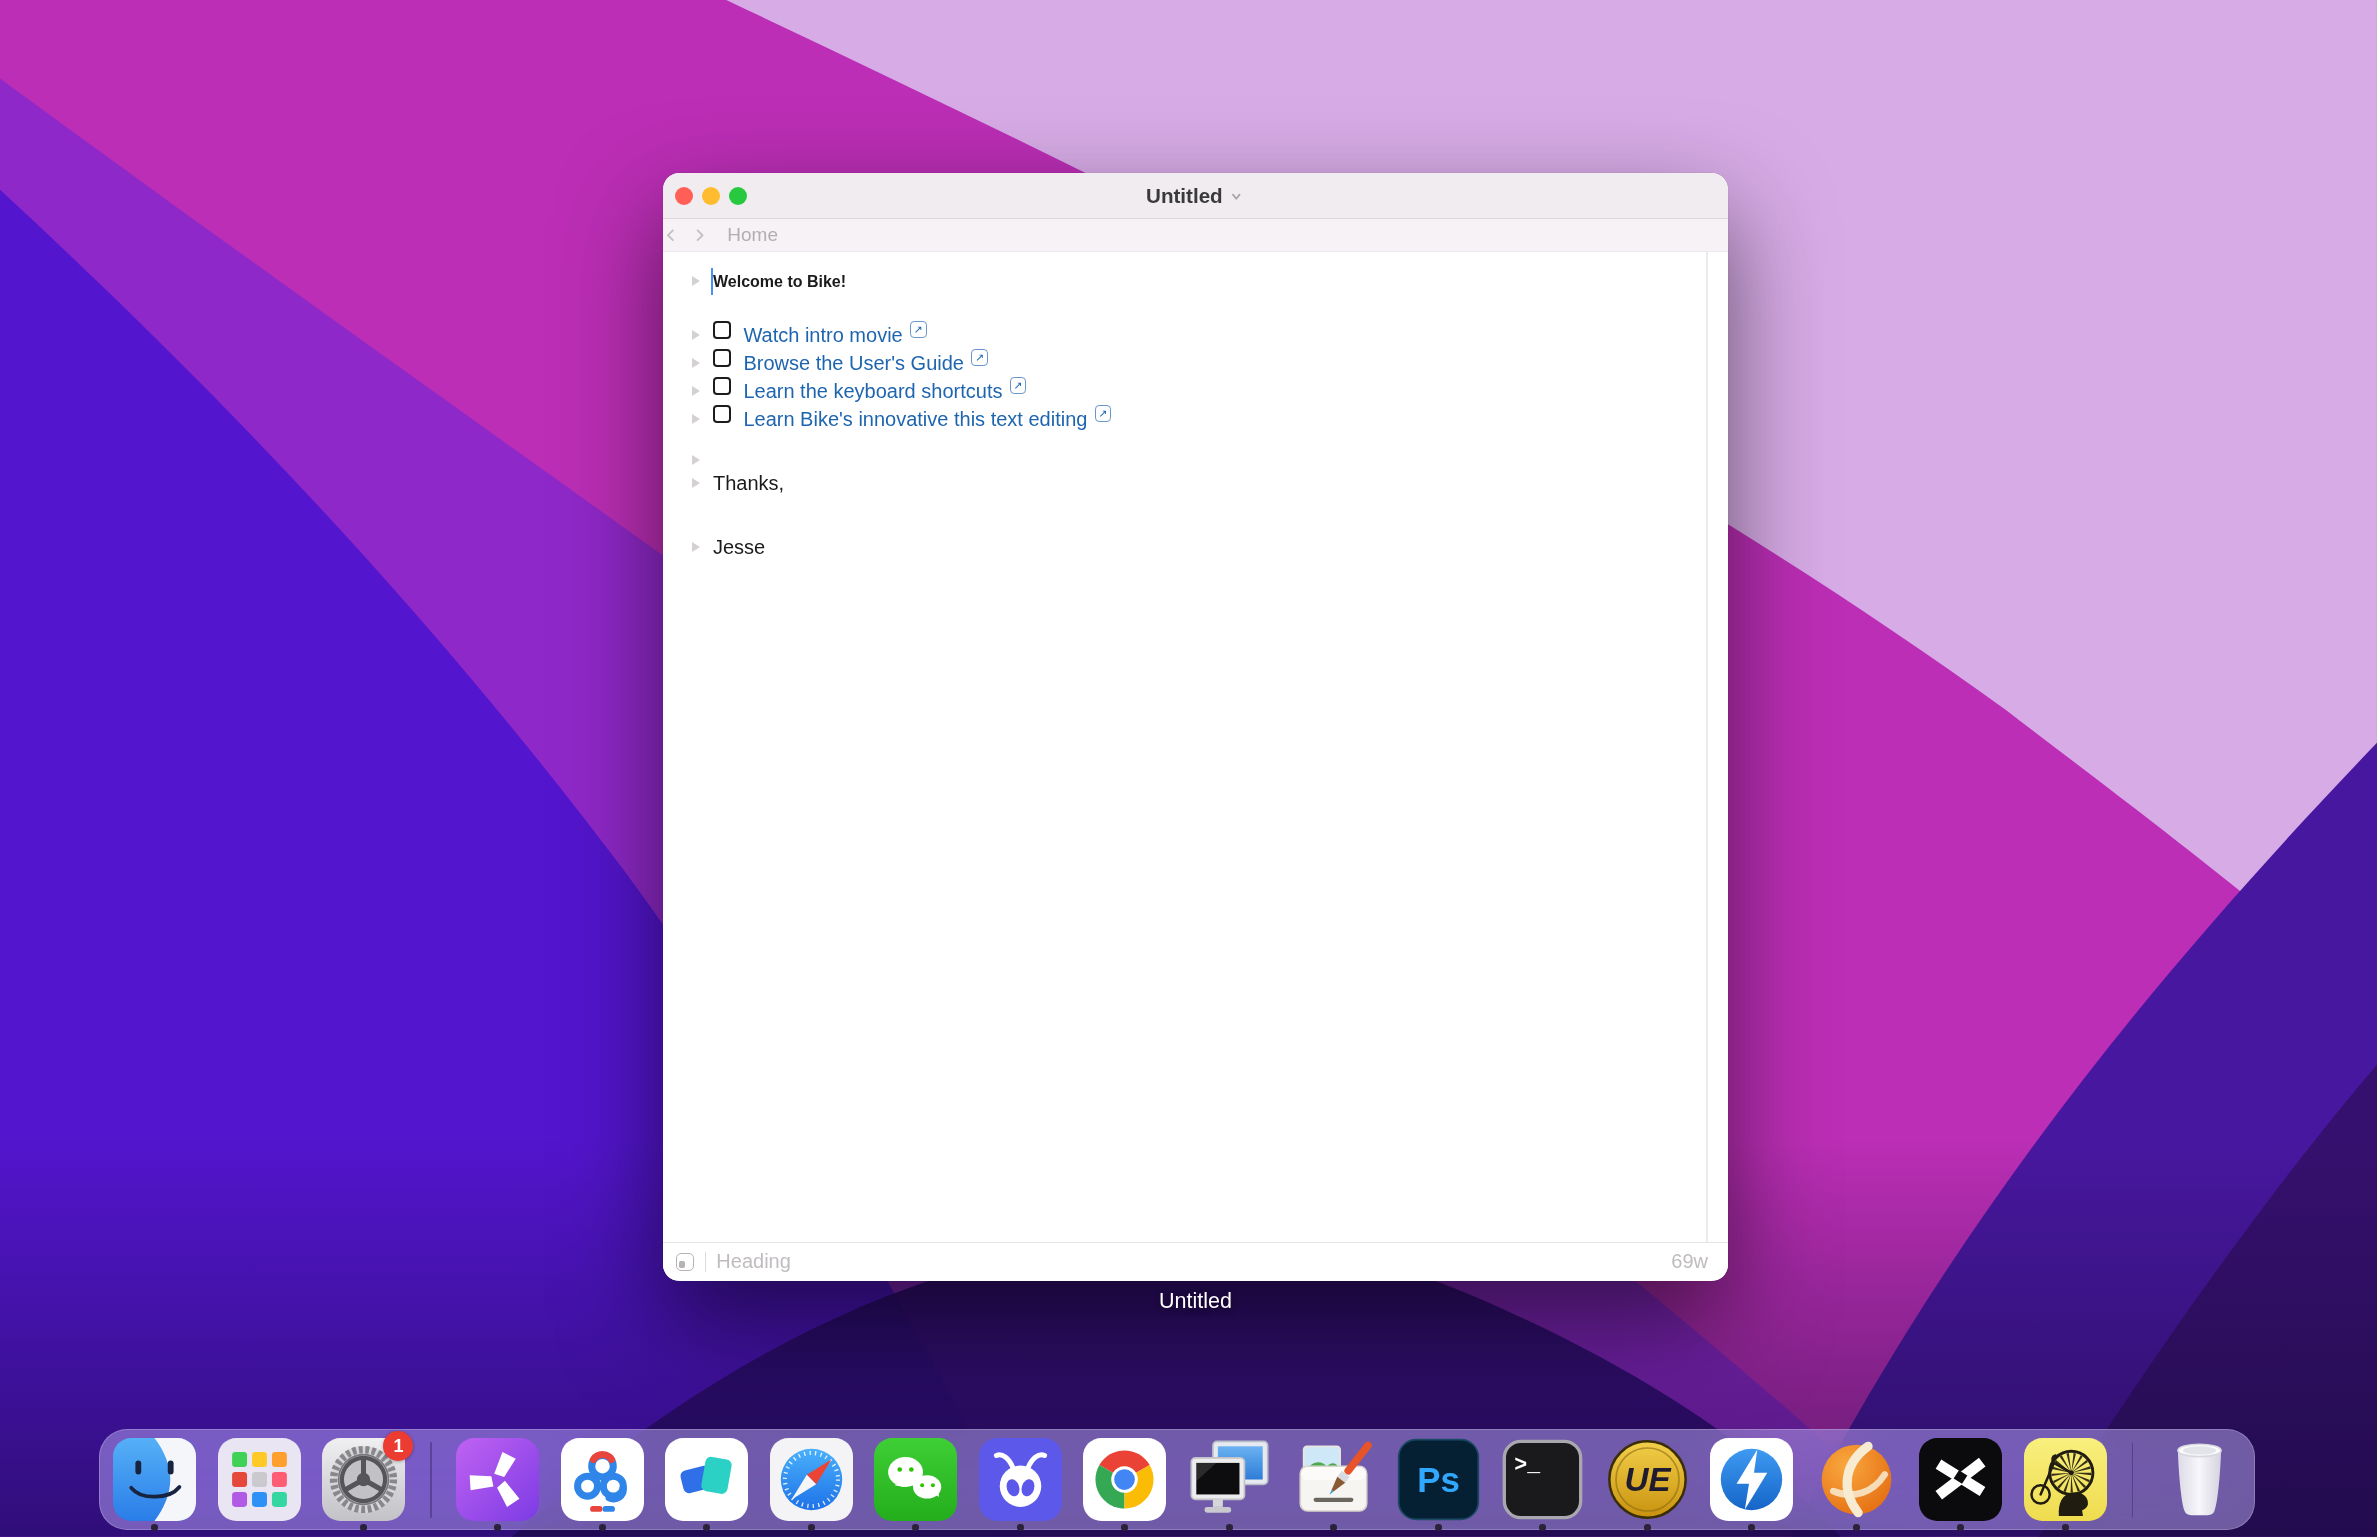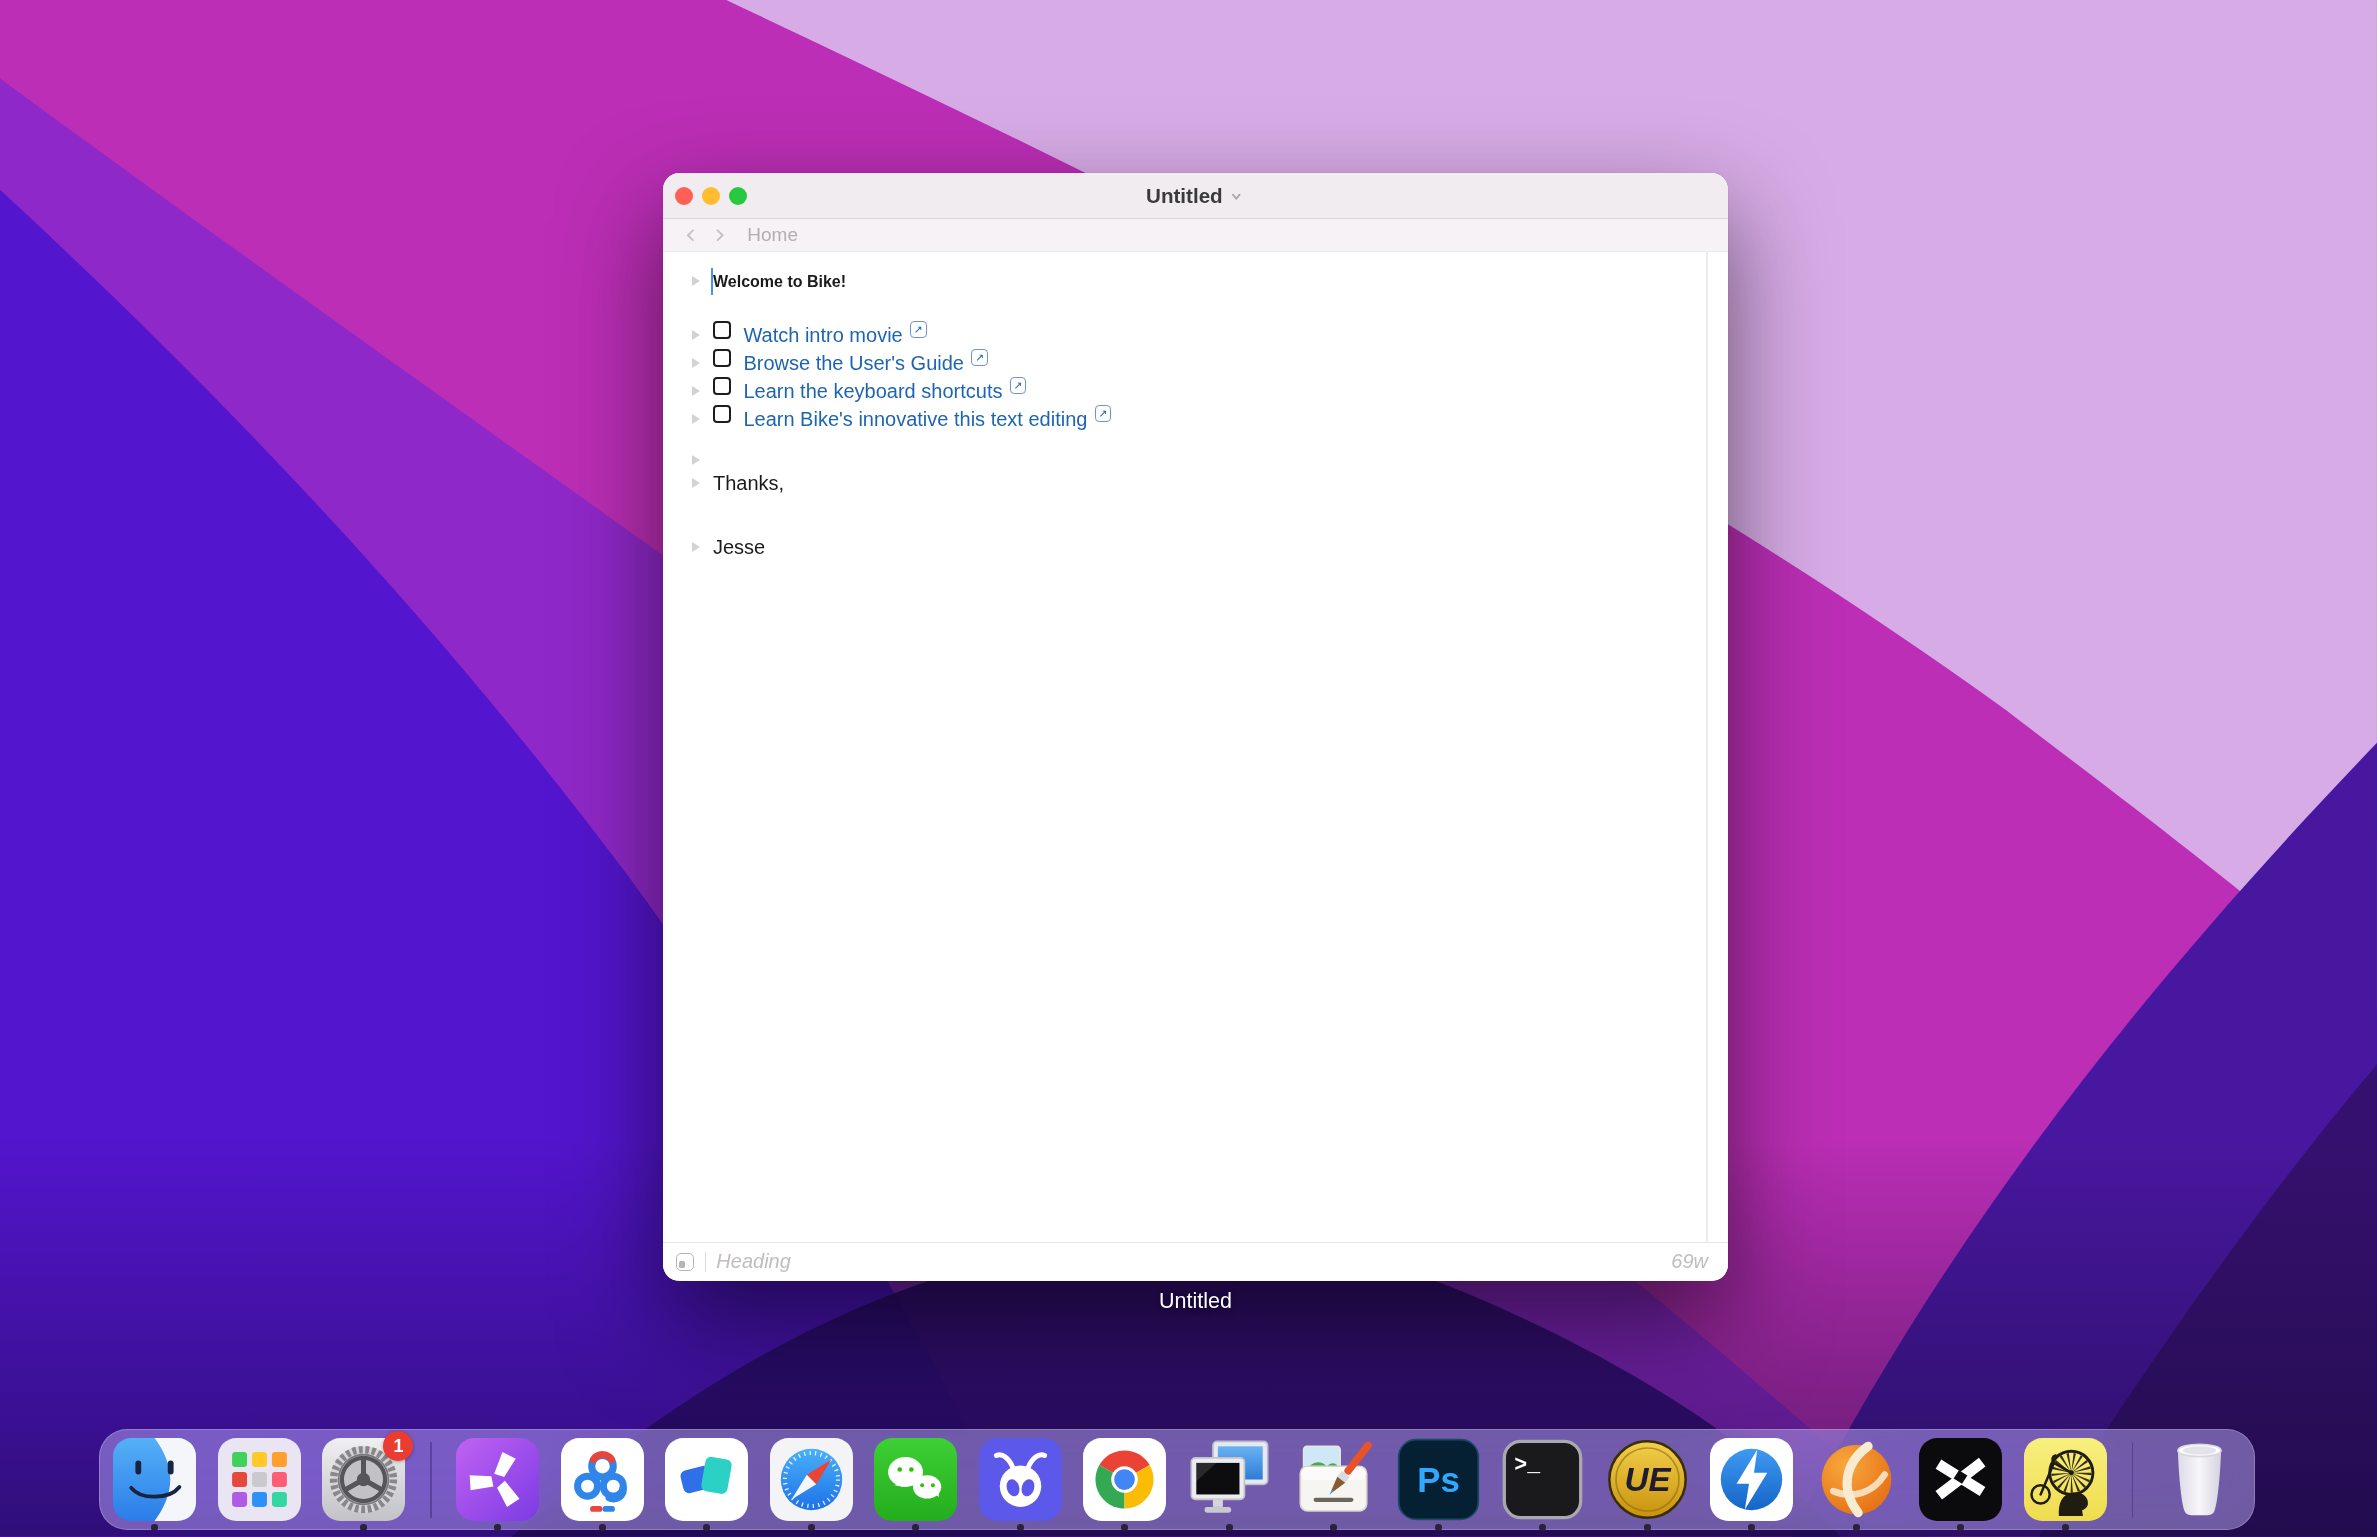--- a/index.html
+++ b/index.html
@@ -13,21 +13,21 @@
             border-radius:16.5px; background:#fff; overflow:hidden;
             box-shadow:0 41px 99px rgba(0,0,0,.55), 0 0 0.8px rgba(0,0,0,.4); }
   .titlebar { position:relative; height:46px; background:#f1ecef; border-bottom:0.8px solid #dcd7da;
               display:flex; align-items:center; }
   .traffic { display:flex; gap:9px; padding-left:11.6px; }
   .light { width:18px; height:18px; border-radius:50%; }
   .title-wrap { position:absolute; left:0; right:0; top:0; height:46px;
                 display:flex; align-items:center; justify-content:center; gap:5.8px; }
   .title { font-size:20.6px; font-weight:700; color:#3a3a3c; }
   .navbar { height:33px; background:#f6f2f5; border-bottom:0.8px solid #eceaec;
-            display:flex; align-items:center; padding-left:20px; }
+            display:flex; align-items:center; }
   .nav-arrow { width:28px; height:23px; display:flex; align-items:center; }
   .nav-home { margin-left:8.3px; font-size:19px; color:#b2aeb2; }
 
   .content { position:relative; height:990px; background:#fff; padding:13.2px 33px 0 50px; }
   .gutter-line { position:absolute; top:0; bottom:0; right:20px; width:1.7px; background:#edeaed; }
 
   .doc { width:974px; color:#1b1b1d; font-size:20px; line-height:28px; }
   .row { position:relative; }
   .handle { position:absolute; left:-20.6px; top:50%; margin-top:-5px; width:0; height:0;
             border-top:5px solid transparent; border-bottom:5px solid transparent;
@@ -40,21 +40,21 @@
   .check-row { display:flex; align-items:flex-start; height:28px; position:relative; }
   .checkbox { width:18px; height:18px; border:2.1px solid #1c1c1e; border-radius:4.1px;
               margin-right:12.4px; background:#fff; flex:none; }
   .check-link { color:#1e65b0; text-decoration:none; }
   .ext { display:inline-flex; align-items:center; justify-content:center; width:16.5px; height:16.5px;
          border:1.7px solid #6a95cc; border-radius:4.1px; margin-left:7.4px;
          font-size:10.7px; color:#1e65b0; line-height:1; }
   .close-row { line-height:28px;margin-top:36px; }
 
   .statusbar { height:38px; background:#fff; border-top:0.8px solid #e7e3e6;
-               display:flex; align-items:center; padding:0 20px 0 13.2px;font-style:italic; }
+               display:flex; align-items:center; padding:0 20px 0 13.2px; }
   .focus-icon { position:relative; width:18px; height:18px; border:1.7px solid #b7b3b7; border-radius:5px; flex:none; }
   .focus-icon::after { content:""; position:absolute; left:1.7px; bottom:1.7px; width:6.6px; height:6.6px;
                        background:#b7b3b7; border-radius:1.7px; }
   .sb-divider { width:0.8px; height:20px; background:#dedade; margin:0 10.7px; }
   .sb-text { font-size:20px; color:#c0bcc0; }
   .sb-spacer { flex:1; }
 
   .desk-label { position:absolute; left:663px; top:1289px; width:1065px; text-align:center;
                 font-size:21.5px; color:#fff; text-shadow:0 1.7px 6.6px rgba(0,0,0,.5); }
 

